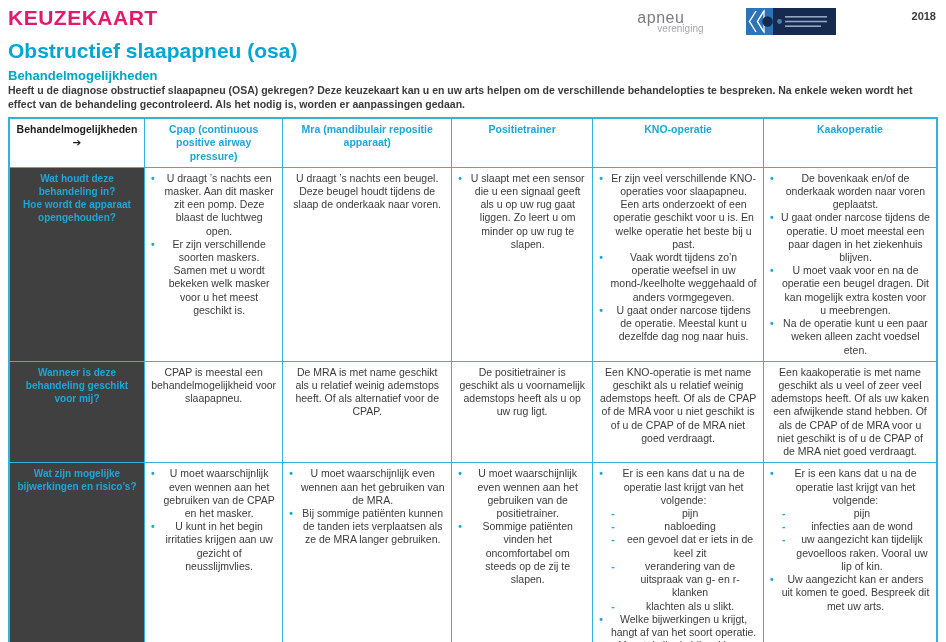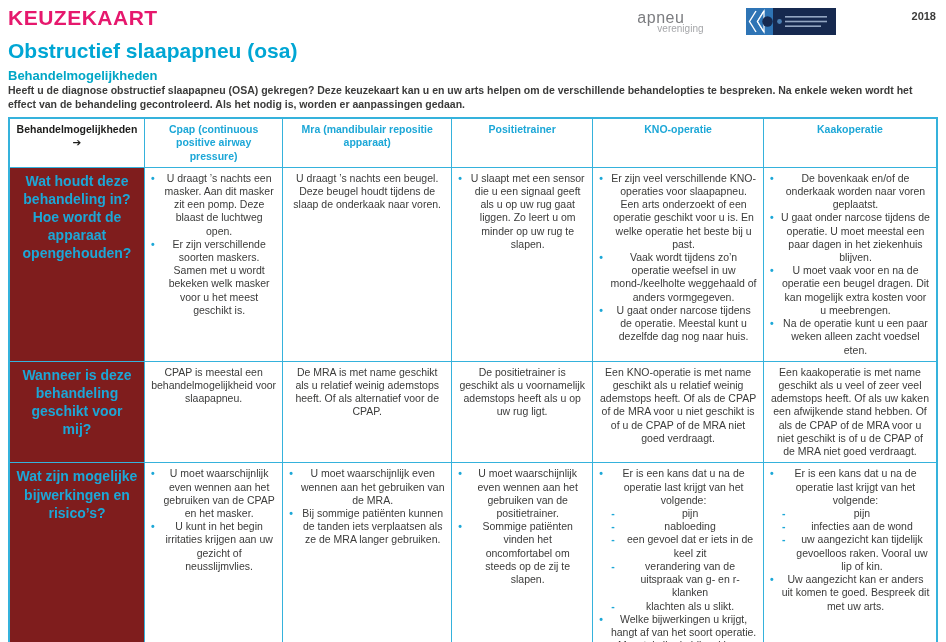--- a/index.html
+++ b/index.html
@@ -26,22 +26,22 @@
   .subtitle { color: #00a6c6; font-size: 13px; font-weight: 700; margin-top: 5px; }
   .intro { font-size: 10.5px; font-weight: 700; line-height: 1.35; margin-top: 0; color: #3b3b3a; }
 
   
   table { width: 100%; border-collapse: collapse; table-layout: fixed; margin-top: 6px; border: 2px solid #35b2dc; }
   th, td { border: 1px solid #35b2dc; vertical-align: top; text-align: center; padding: 4px 6px 4px 6px; }
   thead th { font-size: 10.5px; font-weight: 700; color: #1ca7d7; line-height: 1.25; }
   thead th.corner { color: #1d1d1b; }
   .corner-arrow { font-weight: 700; }
   tbody th.rlabel {
-    background: #7f1d1d; color: #1ca7d7;
-    font-size: 14px; font-weight: 700; line-height: 1.3;
+    background: #404040; color: #1ca7d7;
+    font-size: 10px; font-weight: 700; line-height: 1.3;
   }
   td { font-size: 10.5px; line-height: 1.26; color: #3b3b3a; }
   tr.hr0 { height: 32px; }
   tr.r0 { height: 165px; }
   tr.r1 { height: 96px; }
   tr.r2 { height: 177px; }
   .li { position: relative; padding-left: 11px; }
   .li .marker { position: absolute; left: 0; top: 0; color: #1ca7d7; font-weight: 700; }
   .li.sub { padding-left: 24px; }
   .li.sub .marker { left: 12px; }

